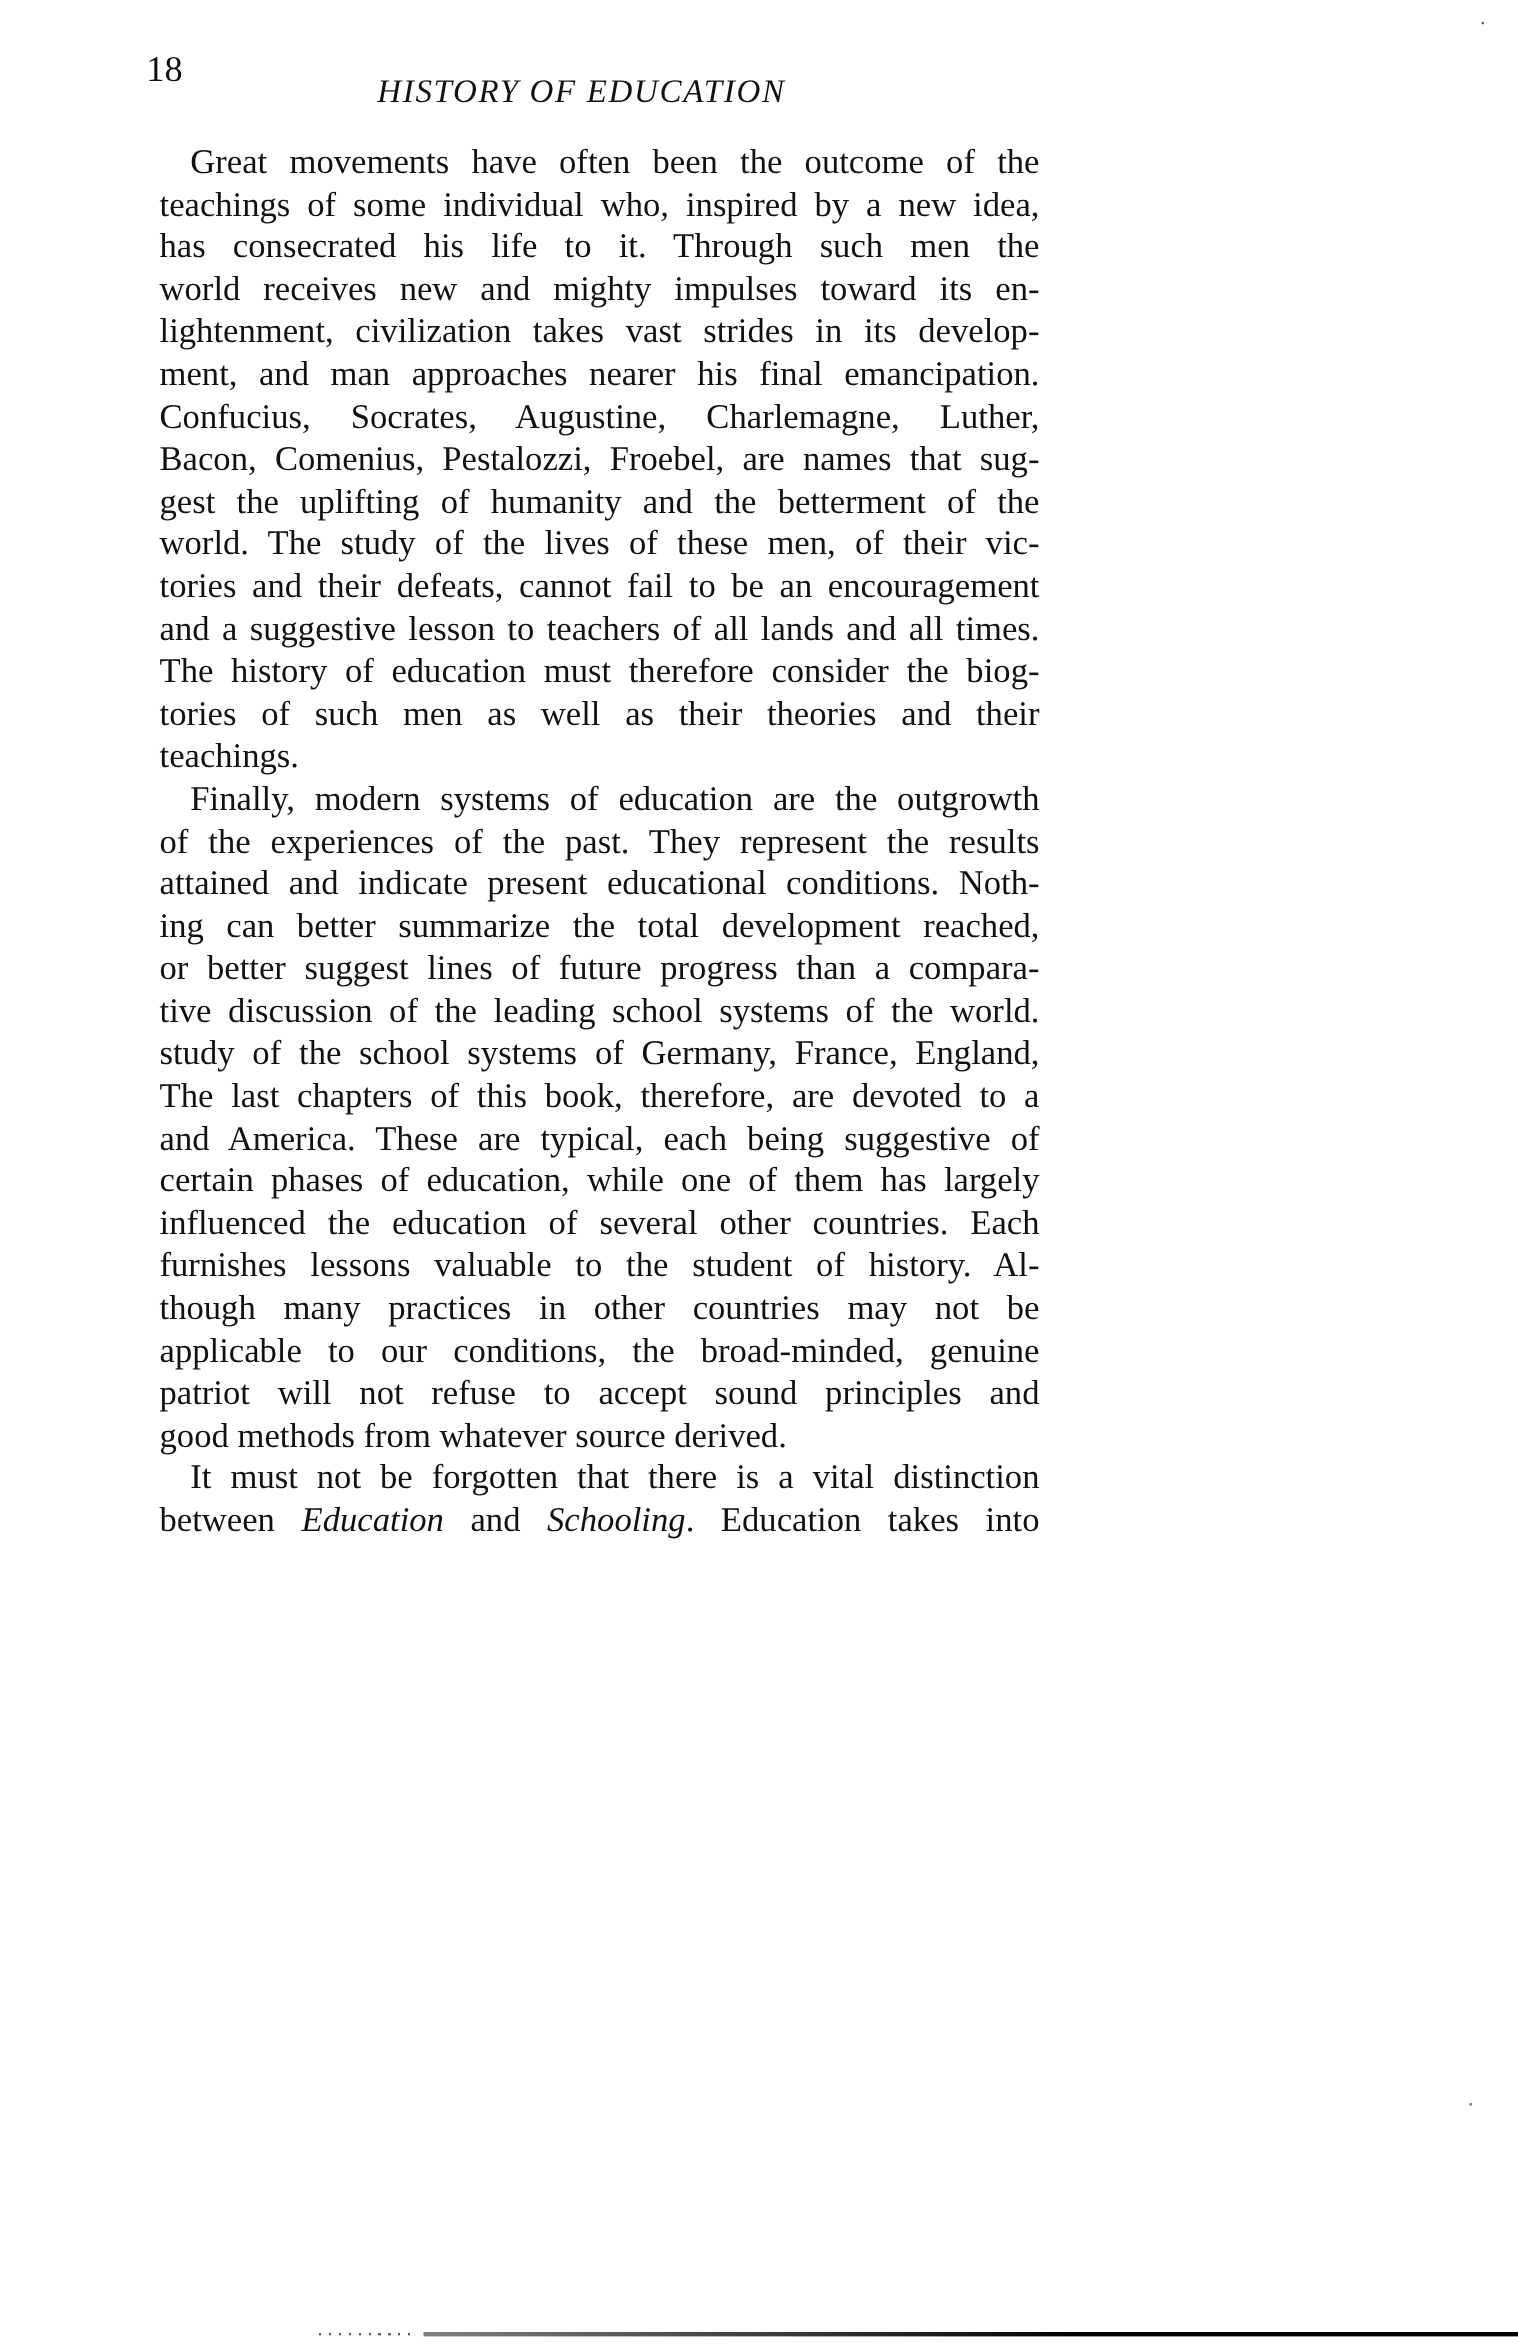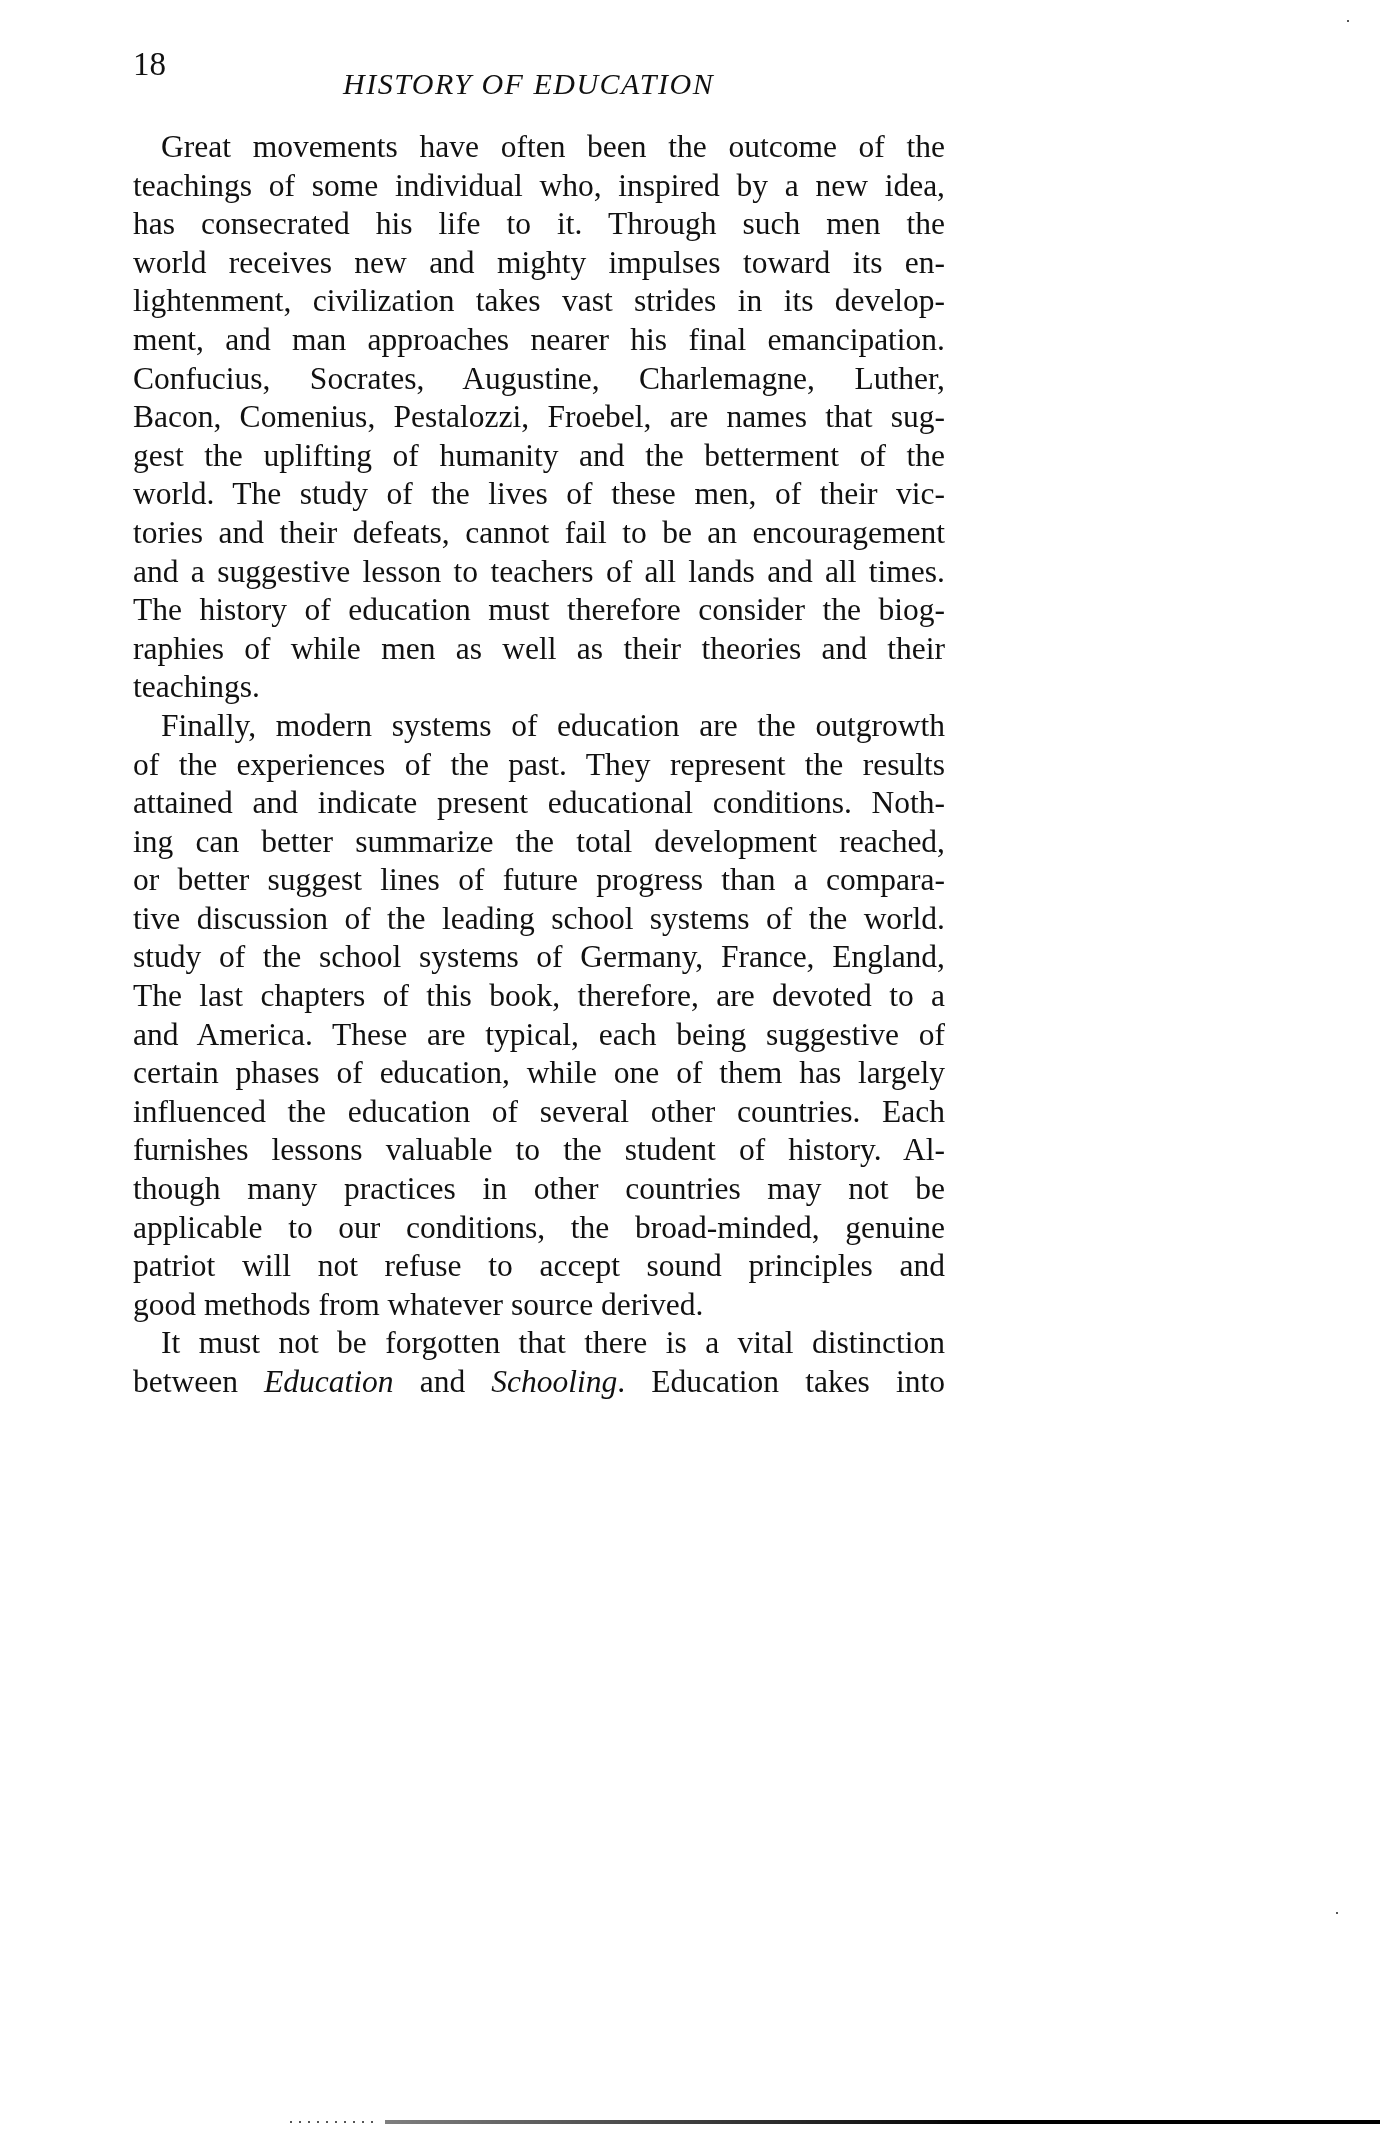--- a/index.html
+++ b/index.html
@@ -61,20 +61,21 @@
       text-indent: 0;
       hyphens: none;
     }
     .line {
       display: block;
       text-align: justify;
       text-align-last: justify;
       white-space: nowrap;
       height: 38.6px;
       overflow: visible;
+      margin-left: 12px;
     }
     .line.last {
       text-align-last: left;
     }
     .line.indent {
       padding-left: 28px;
     }
     em.it {
       font-style: italic;
     }
@@ -120,21 +121,21 @@
       <span class="line">world receives new and mighty impulses toward its en-</span>
       <span class="line">lightenment, civilization takes vast strides in its develop-</span>
       <span class="line">ment, and man approaches nearer his final emancipation.</span>
       <span class="line">Confucius, Socrates, Augustine, Charlemagne, Luther,</span>
       <span class="line">Bacon, Comenius, Pestalozzi, Froebel, are names that sug-</span>
       <span class="line">gest the uplifting of humanity and the betterment of the</span>
       <span class="line">world.  The study of the lives of these men, of their vic-</span>
       <span class="line">tories and their defeats, cannot fail to be an encouragement</span>
       <span class="line">and a suggestive lesson to teachers of all lands and all times.</span>
       <span class="line">The history of education must therefore consider the biog-</span>
-      <span class="line">raphies of while men as well as their theories and their</span>
+      <span class="line">tories of such men as well as their theories and their</span>
       <span class="line last">teachings.</span>
     </p>
 
     <p class="para">
       <span class="line indent">Finally, modern systems of education are the outgrowth</span>
       <span class="line">of the experiences of the past.  They represent the results</span>
       <span class="line">attained and indicate present educational conditions.  Noth-</span>
       <span class="line">ing can better summarize the total development reached,</span>
       <span class="line">or better suggest lines of future progress than a compara-</span>
       <span class="line">tive discussion of the leading school systems of the world.</span>

